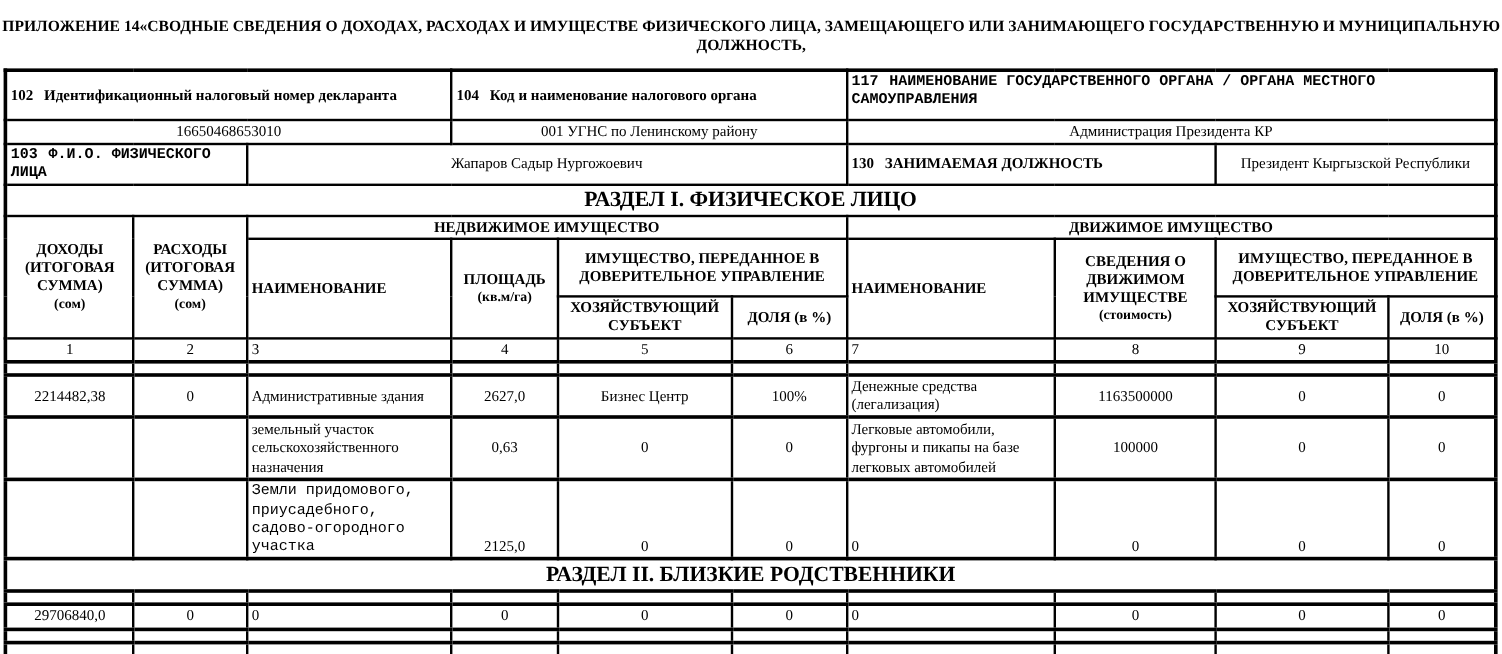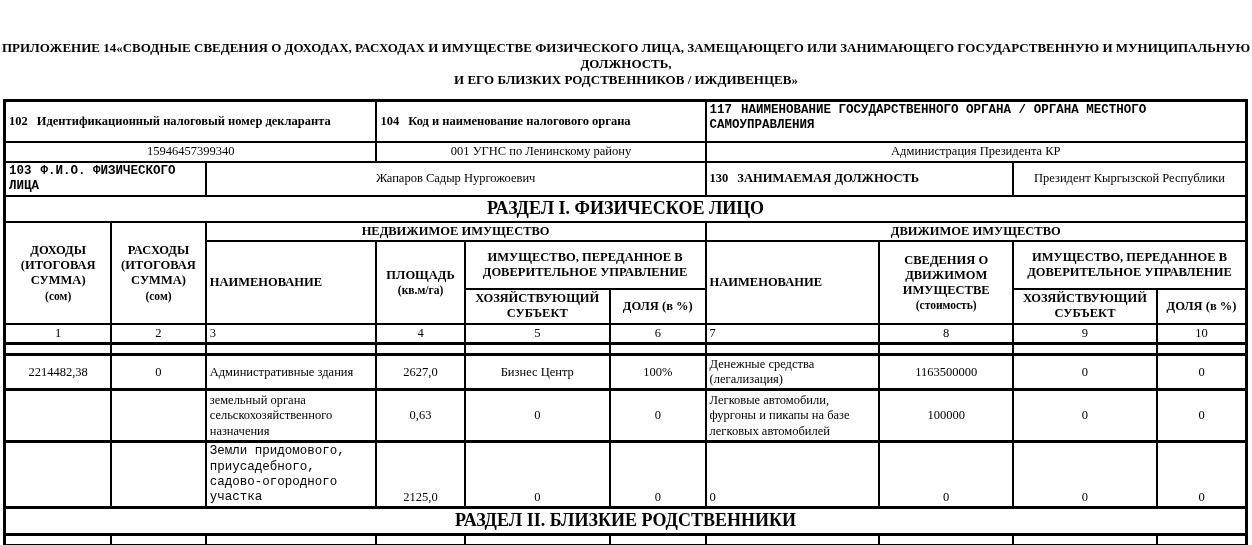--- a/index.html
+++ b/index.html
@@ -3,22 +3,21 @@
 <meta charset="utf-8">
 <style>
   html,body{margin:0;padding:0;background:#fff;}
   body{
     width:1252px;height:545px;
     font-family:"Liberation Serif","DejaVu Serif",serif;
     color:#000;overflow:hidden;
   }
   .title{
     text-align:center;font-weight:bold;font-size:13px;line-height:16px;
-    padding-top:24px;
-    margin-top:16px;
+    padding-top:14px;
   }
   table.decl{
     border-collapse:collapse;table-layout:fixed;
     width:1245px;margin:11px 3px 0 3px;
     border:3px solid #000;
   }
   td{
     border:2px solid #000;
     font-size:12.5px;line-height:1.22;
     padding:1px 3px;
@@ -37,21 +36,20 @@
   tr.h-d1{height:31px;} tr.h-d2{height:52px;} tr.h-d3{height:56px;}
   tr.h-d4{height:15px;} tr.h-e4{height:13px;}
   tr.ht > td{border-top-width:3px;}
   .sec{font-weight:bold;font-size:18px;}
 </style>
 </head>
 <body>
 
 <div class="title">
   <div>ПРИЛОЖЕНИЕ 14«СВОДНЫЕ СВЕДЕНИЯ О ДОХОДАХ, РАСХОДАХ И ИМУЩЕСТВЕ ФИЗИЧЕСКОГО ЛИЦА, ЗАМЕЩАЮЩЕГО ИЛИ ЗАНИМАЮЩЕГО ГОСУДАРСТВЕННУЮ И МУНИЦИПАЛЬНУЮ ДОЛЖНОСТЬ,</div>
-  <div>И ЕГО БЛИЗКИХ РОДСТВЕННИКОВ / ИЖДИВЕНЦЕВ»</div>
 </div>
 
 <table class="decl">
   <colgroup>
     <col style="width:8.6%">
       <col style="width:7.6%">
       <col style="width:13.75%">
     <col style="width:7.1%">
       <col style="width:11.7%">
       <col style="width:7.7%">
@@ -62,21 +60,21 @@
   </colgroup>
 
   <tbody>
       <tr class="h-a">
     <td colspan="3" class="lt b"><span class="code">102</span><span>Идентификационный налоговый номер декларанта</span></td>
     <td colspan="3" class="lt b"><span class="code">104</span><span>Код и наименование налогового органа</span></td>
     <td colspan="4" class="lt b vt"><span class="code">117</span><span>НАИМЕНОВАНИЕ ГОСУДАРСТВЕННОГО ОРГАНА / ОРГАНА МЕСТНОГО САМОУПРАВЛЕНИЯ</span></td>
   </tr>
 
   <tr class="h-b">
-    <td colspan="3">15946457399340</td>
+    <td colspan="3">16650468653010</td>
     <td colspan="3">001 УГНС по Ленинскому району</td>
     <td colspan="4">Администрация Президента КР</td>
   </tr>
 
   <tr class="h-c">
     <td colspan="2" class="lt b vt"><span class="code">103</span><span>Ф.И.О. ФИЗИЧЕСКОГО ЛИЦА</span></td>
     <td colspan="4">Жапаров Садыр Нургожоевич</td>
     <td colspan="2" class="lt b"><span class="code">130</span><span>ЗАНИМАЕМАЯ ДОЛЖНОСТЬ</span></td>
     <td colspan="2">Президент Кыргызской Республики</td>
   </tr>
@@ -143,21 +141,21 @@
     <td>100%</td>
     <td class="lt">Денежные средства (легализация)</td>
     <td>1163500000</td>
     <td>0</td>
     <td>0</td>
   </tr>
 
   <tr class="h-d2 ht">
     <td></td>
     <td></td>
-    <td class="lt">земельный органа сельскохозяйственного назначения</td>
+    <td class="lt">земельный участок сельскохозяйственного назначения</td>
     <td>0,63</td>
     <td>0</td>
     <td>0</td>
     <td class="lt">Легковые автомобили, фургоны и пикапы на базе легковых автомобилей</td>
     <td>100000</td>
     <td>0</td>
     <td>0</td>
   </tr>
 
   <tr class="h-d3 ht">

